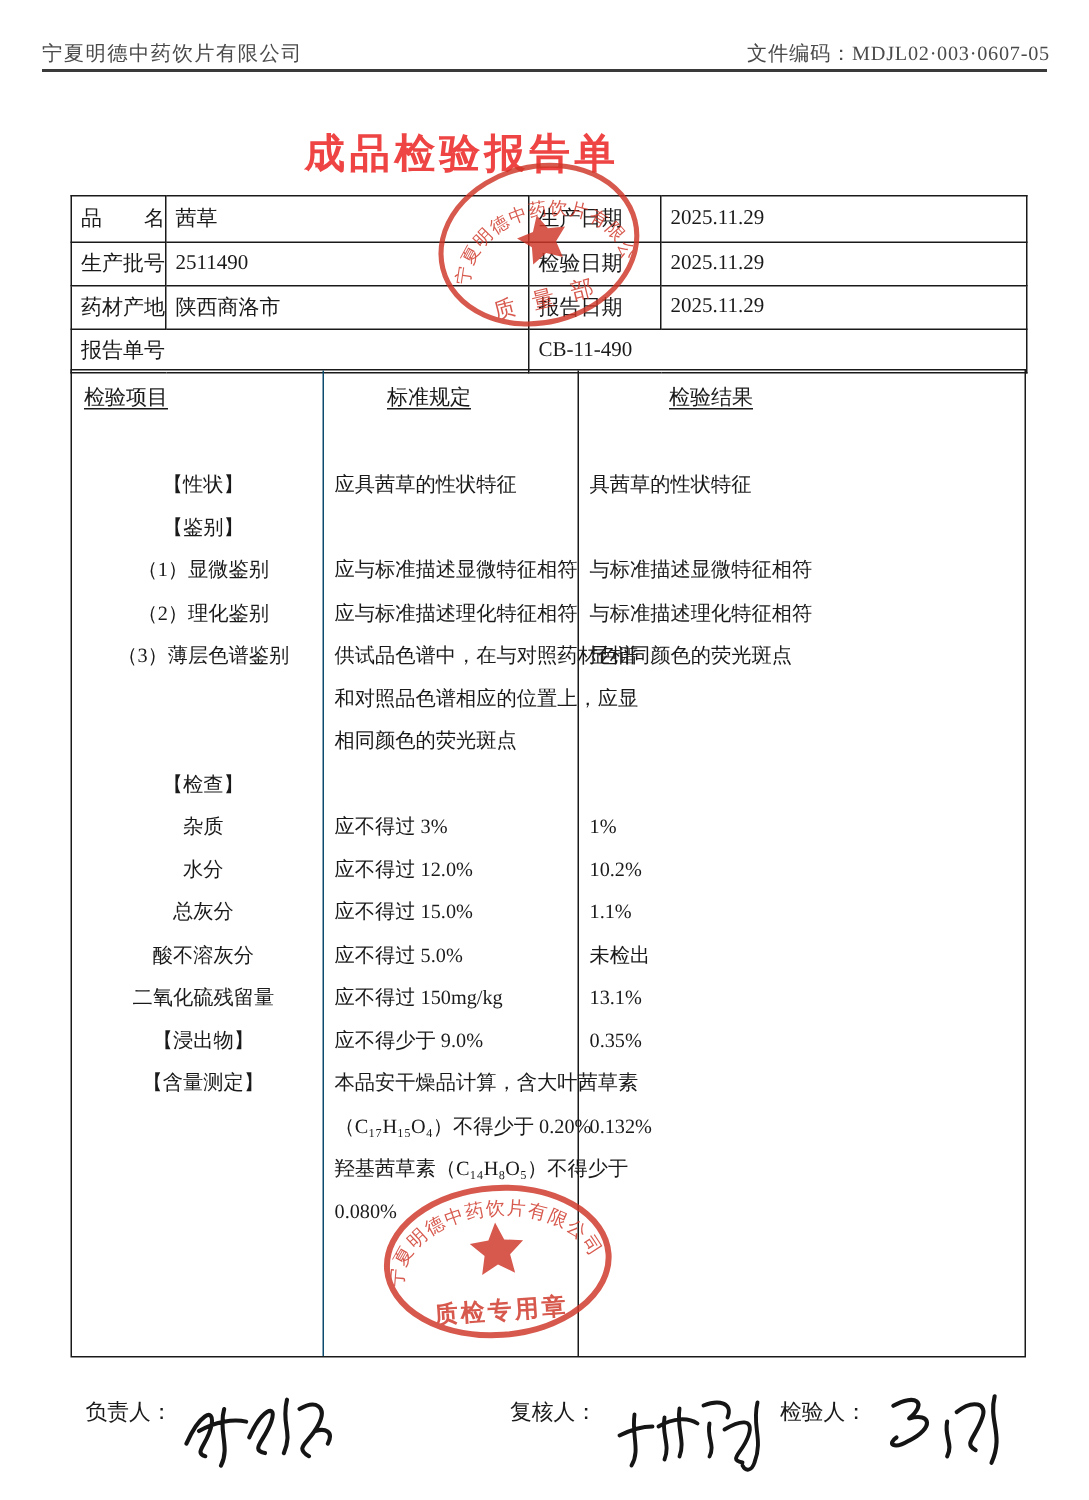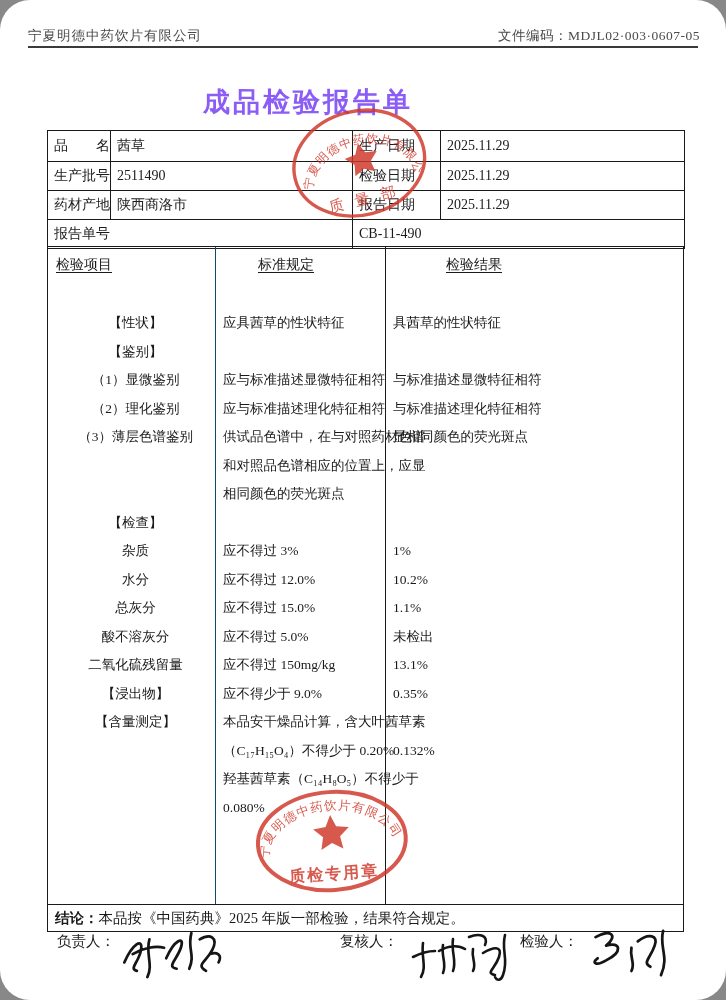--- a/index.html
+++ b/index.html
@@ -1,27 +1,27 @@
 <!DOCTYPE html>
 <html><head>
 <meta charset="utf-8">
 <style>
   html,body{margin:0;padding:0;background:#888;}
   .page{
     position:relative;width:726px;height:1000px;background:#ffffff;
     font-family:"Liberation Serif","DejaVu Serif",serif;color:#1a1a1a;
-    overflow:hidden;margin:0 auto;border-radius:30px;
+    overflow:hidden;margin:0 auto;
   }
   
   .topbar-company{position:absolute;left:28px;top:27px;font-size:13.5px;color:#4a4a4a;letter-spacing:1px;}
   .topbar-code{position:absolute;right:26px;top:27px;font-size:13.5px;color:#4a4a4a;letter-spacing:.5px;}
   .topbar-rule{position:absolute;left:28px;top:46px;width:670px;height:0;border-top:2px solid #3a3a3a;}
   
   .doc-title{position:absolute;left:0;top:84px;width:616px;text-align:center;
-    font-size:27px;font-weight:bold;letter-spacing:3px;color:#8b5cf6;}
+    font-size:27px;font-weight:bold;letter-spacing:3px;color:#ef4444;}
   
   table.info{position:absolute;left:47px;top:130px;width:637px;border-collapse:collapse;table-layout:fixed;}
   table.info td{border:1px solid #1a1a1a;font-size:14px;padding:0 0 0 6px;vertical-align:middle;margin-left:24px;}
   table.info tr{height:29px;}
   table.info tr.r1{height:31px;}
   
   .main-block{position:absolute;left:47px;top:246px;width:637px;height:659px;
     border:1px solid #1a1a1a;box-sizing:border-box;display:flex;}
   .col{position:relative;height:100%;box-sizing:border-box;}
   .col-item{width:168px;border-right:1px solid #0c4a6e;}
@@ -161,23 +161,20 @@
           <div class="line">未检出</div>
           <div class="line">13.1%</div>
           <div class="line">0.35%</div>
           <div class="line"></div>
           <div class="line">0.132%</div>
           <div class="line"></div>
         </div>
     </div>
   </div>
 
-  <div class="conclusion">
-    <b>结论：</b><span>本品按《中国药典》2025 年版一部检验，结果符合规定。</span>
-  </div>
 
   <div class="signoff-label lab-resp">负责人：</div>
   <div class="signoff-label lab-rev">复核人：</div>
   <div class="signoff-label lab-insp">检验人：</div>
 
   <svg class="sig" style="left:118px;top:922px;" width="110" height="62" viewBox="0 0 105 58">
     <path d="M6,38 C14,20 24,14 22,26 C20,38 10,44 18,46 M30,16 C26,30 34,40 28,52 M14,30 C24,24 36,22 44,24 M46,34 C54,16 64,12 60,24 C56,36 46,42 56,44 M70,10 C66,26 74,30 68,44 M78,16 C88,10 96,14 90,26 C84,38 74,40 84,46 M88,30 C94,28 100,30 96,38"></path>
   </svg>
   <svg class="sig" style="left:405px;top:920px;" width="125" height="64" viewBox="0 0 125 58">
     <path d="M8,34 C16,30 24,28 30,28 M18,20 C16,34 22,44 16,54 M38,22 C36,34 42,40 38,50 M34,28 C44,22 54,22 60,26 M48,16 C46,30 52,38 48,48 M68,26 C66,36 72,40 68,48 M64,14 C74,10 84,12 80,22 M78,30 C88,24 98,22 94,34 C90,46 80,50 90,52 M100,12 C96,28 104,36 98,52 C96,58 92,58 90,54"></path>

